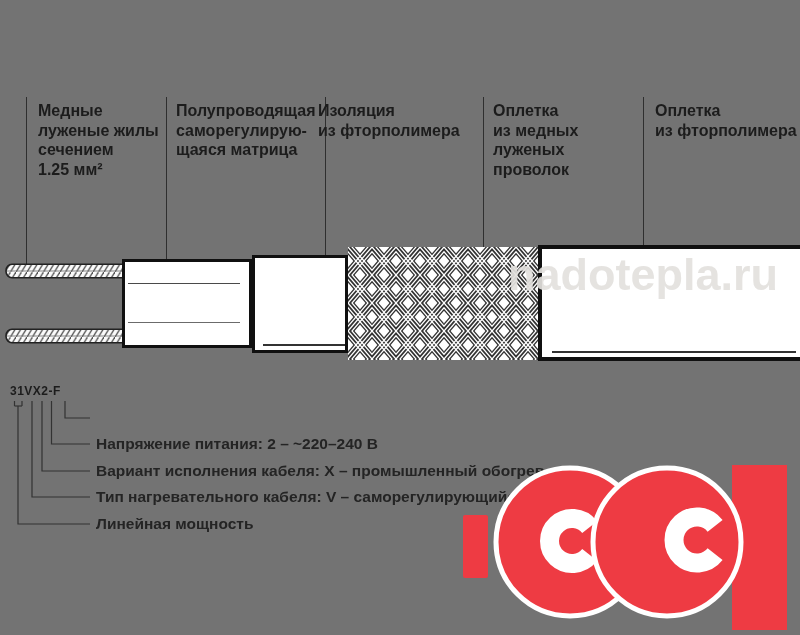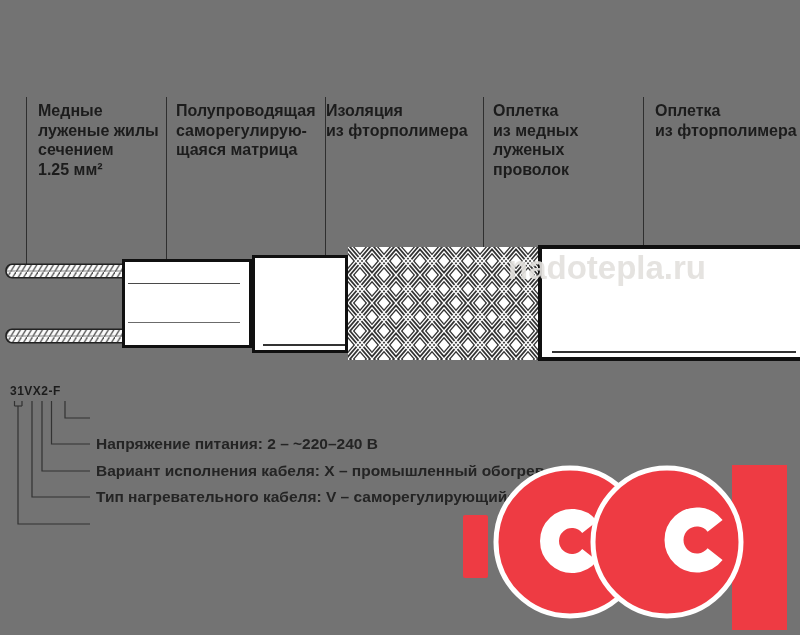--- a/index.html
+++ b/index.html
@@ -7,21 +7,21 @@
          font-family:"Liberation Sans",sans-serif;}
   .vline{position:absolute;width:1px;background:#2f2f2f;}
   .layer-label{position:absolute;font-size:16px;line-height:19.5px;font-weight:600;
                color:#1c1c1c;white-space:pre-line;}
   .block{position:absolute;background:#fff;border:3px solid #101010;box-sizing:border-box;}
   .sheath{position:absolute;background:#fff;border:4px solid #101010;border-right:none;
           box-sizing:border-box;}
   .thin{position:absolute;height:1px;background:#4a4a4a;}
   .thin.dark{background:#333;height:1.5px;}
   .wire-svg,.braid-svg,.bracket-svg,.logo-svg{position:absolute;}
-  .watermark{position:absolute;left:508px;top:249px;font-size:33px;font-weight:bold;
+  .watermark{position:absolute;left:508px;top:249px;font-size:45px;font-weight:bold;
              color:#e3e1de;opacity:.92;white-space:nowrap;}
   .model-code{position:absolute;left:10px;top:384px;font-size:12px;font-weight:bold;
               color:#1c1c1c;letter-spacing:.5px;}
   .decode-row{position:absolute;left:96px;height:20px;line-height:20px;font-size:15.5px;
               font-weight:600;color:#242424;white-space:nowrap;}
 </style>
 </head>
 <body>
 
 <div class="stage">
@@ -32,21 +32,21 @@
   <div class="vline" style="left:483px;top:97px;height:150px"></div>
   <div class="vline" style="left:643px;top:97px;height:148px"></div>
 
   <div class="layer-label" style="left:38px;top:101px">Медные
 луженые жилы
 сечением
 1.25 мм²</div>
   <div class="layer-label" style="left:176px;top:101px">Полупроводящая
 саморегулирую-
 щаяся матрица</div>
-  <div class="layer-label" style="left:326px;top:101px">Изоляция
+  <div class="layer-label" style="left:318px;top:101px">Изоляция
 из фторполимера</div>
   <div class="layer-label" style="left:493px;top:101px">Оплетка
 из медных
 луженых
 проволок</div>
   <div class="layer-label" style="left:655px;top:101px">Оплетка
 из фторполимера</div>
 
   <svg class="wire-svg" style="left:5px;top:263px" width="126" height="16">
     <defs>
@@ -109,20 +109,21 @@
       <path d="M10,8 V126 H82"></path>
       <path d="M24,8 V99 H82"></path>
       <path d="M34,8 V73 H82"></path>
       <path d="M43.5,8 V46 H82"></path>
       <path d="M57,8 V20 H82"></path>
     </g>
   </svg>
   <div class="decode-row" style="top:434px">Напряжение питания: 2 – ~220–240 В</div>
   <div class="decode-row" style="top:461px">Вариант исполнения кабеля: X – промышленный обогрев</div>
   <div class="decode-row" style="top:487px">Тип нагревательного кабеля: V – саморегулирующийся</div>
+  <div class="decode-row" style="top:514px">Линейная мощность</div>
 
   <svg class="logo-svg" style="left:455px;top:455px" width="345" height="180" viewBox="0 0 345 180">
     <rect x="8" y="60" width="25" height="63" rx="2" fill="#EE3B43"></rect>
     <circle cx="115" cy="87" r="74" stroke="#fff" stroke-width="5" fill="#EE3B43"></circle>
     <rect x="277" y="10" width="55" height="165" fill="#EE3B43"></rect>
     <circle cx="212" cy="87" r="74" stroke="#fff" stroke-width="5" fill="#EE3B43"></circle>
     <path d="M134.7,72.1 A22.5,22.5 0 1 0 134.7,99.9" fill="none" stroke="#fff" stroke-width="19"></path>
     <path d="M260.1,70.8 A23,23 0 1 0 260.1,99.2" fill="none" stroke="#fff" stroke-width="19"></path>
   </svg>
 

